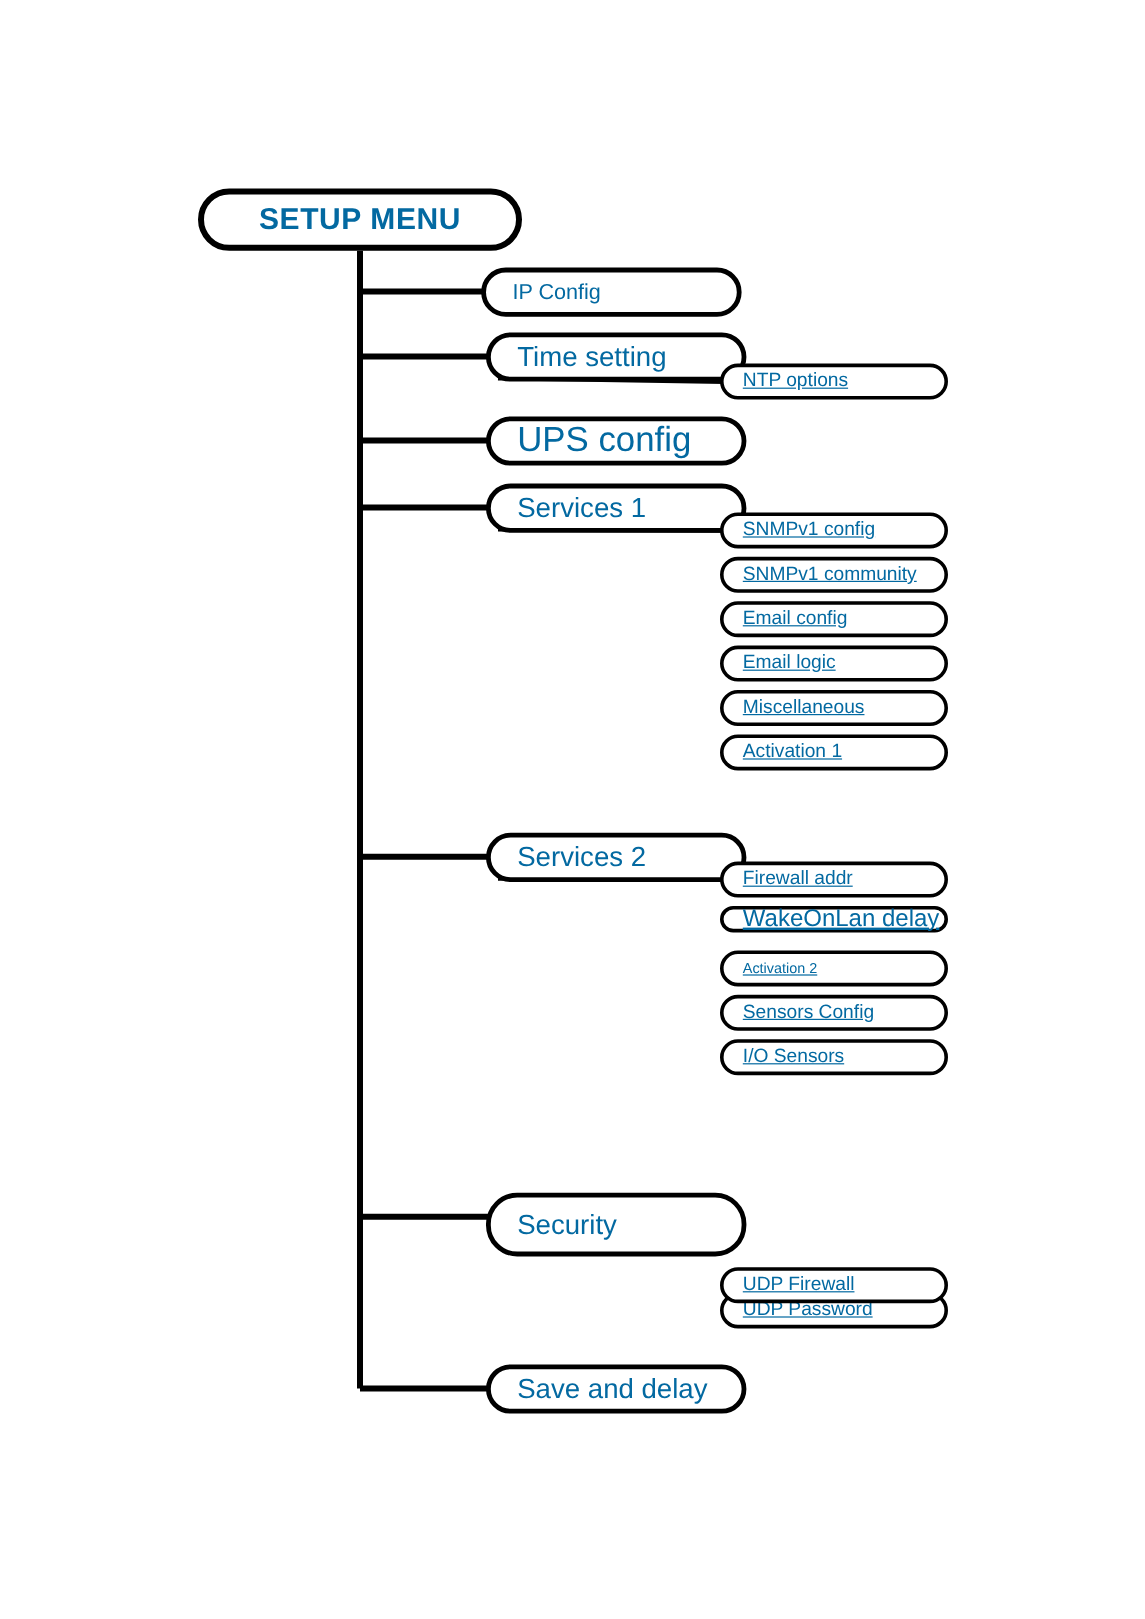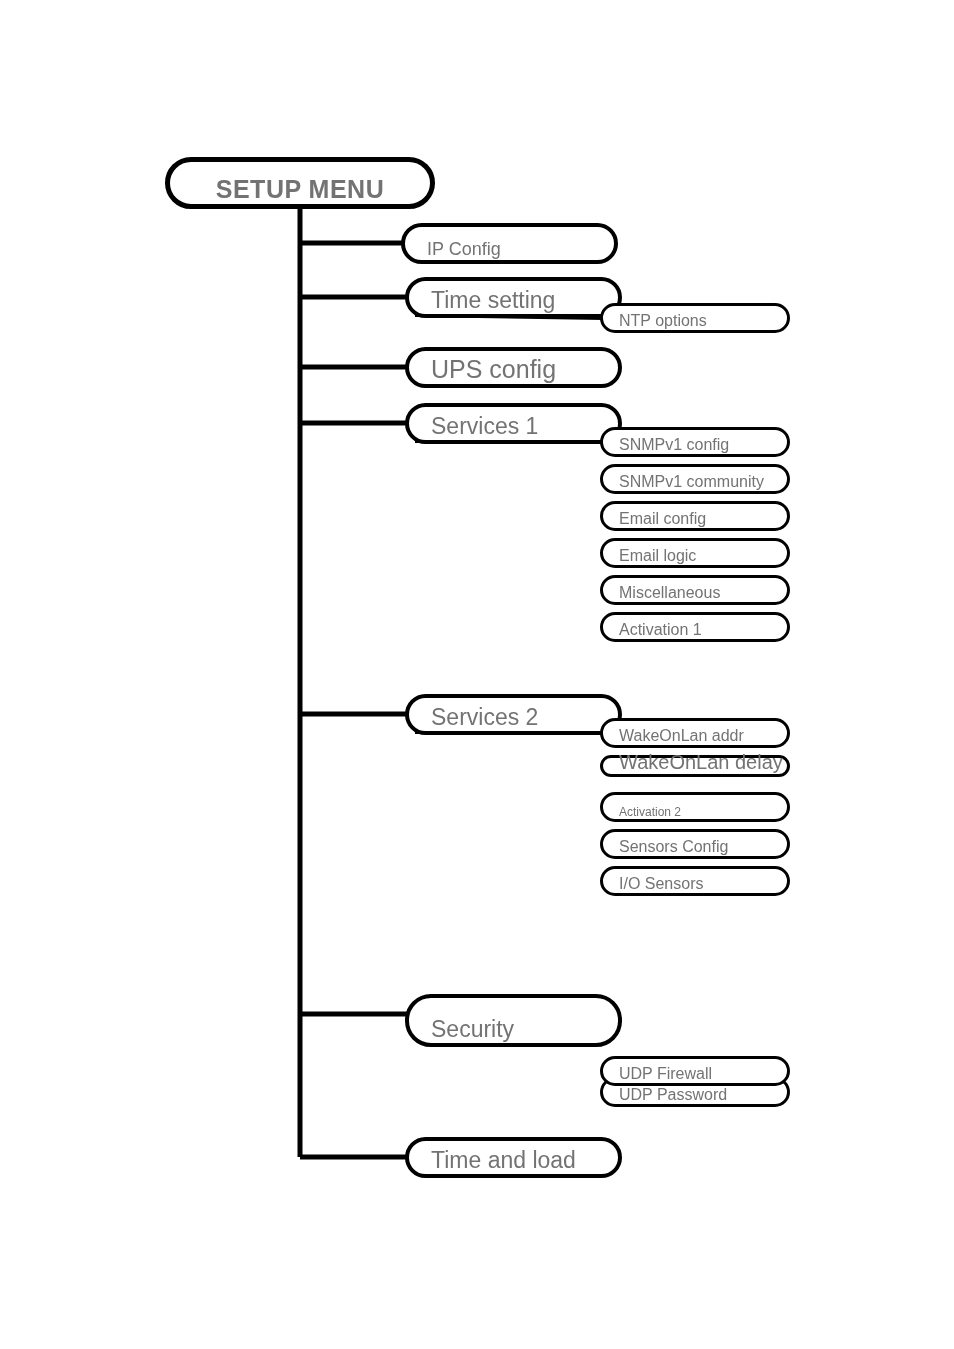--- a/index.html
+++ b/index.html
@@ -26,39 +26,40 @@
     top: 0;
     width: 954px;
     height: 1349px;
   }
   .node {
     position: absolute;
     box-sizing: border-box;
     background: #ffffff;
     border: 4px solid #000000;
     display: flex;
-    align-items: flex-end;
-    color: #737373;
+    align-items: center;
+    color: #0369a1;
     white-space: nowrap;
   }
   .node-root {
     border-width: 5px;
     border-radius: 30px;
     justify-content: center;
     font-weight: bold;
     letter-spacing: 0.5px;
   }
   .node-main {
     border-radius: 26px;
     padding-left: 22px;
   }
   .node-sub {
     border-width: 3px;
     border-radius: 16px;
     padding-left: 16px;
+    text-decoration: underline;
   }
 </style>
 </head>
 <body>
 
 <div id="diagram-root">
 
   <svg id="diagram-svg" viewBox="0 0 954 1349" xmlns="http://www.w3.org/2000/svg">
     <g id="connector-group" stroke="#000000" stroke-width="5" stroke-linecap="butt" fill="none">
         <line x1="300" y1="209" x2="300" y2="1157" stroke-width="5"></line>
@@ -86,21 +87,21 @@
       </div>
       <div class="node node-main" style="left: 401px; top: 223px; width: 217px; height: 41px; font-size: 18px;">
         <span>IP Config</span>
       </div>
       <div class="node node-main" style="left: 405px; top: 277px; width: 217px; height: 41px; font-size: 23px;">
         <span>Time setting</span>
       </div>
       <div class="node node-sub" style="left: 600px; top: 303px; width: 190px; height: 30px; font-size: 16px;">
         <span>NTP options</span>
       </div>
-      <div class="node node-main" style="left: 405px; top: 347px; width: 217px; height: 41px; font-size: 25px;">
+      <div class="node node-main" style="left: 405px; top: 347px; width: 217px; height: 41px; font-size: 29px;">
         <span>UPS config</span>
       </div>
       <div class="node node-main" style="left: 405px; top: 403px; width: 217px; height: 41px; font-size: 23px;">
         <span>Services 1</span>
       </div>
       <div class="node node-sub" style="left: 600px; top: 427px; width: 190px; height: 30px; font-size: 16px;">
         <span>SNMPv1 config</span>
       </div>
       <div class="node node-sub" style="left: 600px; top: 464px; width: 190px; height: 30px; font-size: 16px;">
         <span>SNMPv1 community</span>
@@ -114,21 +115,21 @@
       <div class="node node-sub" style="left: 600px; top: 575px; width: 190px; height: 30px; font-size: 16px;">
         <span>Miscellaneous</span>
       </div>
       <div class="node node-sub" style="left: 600px; top: 612px; width: 190px; height: 30px; font-size: 16px;">
         <span>Activation 1</span>
       </div>
       <div class="node node-main" style="left: 405px; top: 694px; width: 217px; height: 41px; font-size: 23px;">
         <span>Services 2</span>
       </div>
       <div class="node node-sub" style="left: 600px; top: 718px; width: 190px; height: 30px; font-size: 16px;">
-        <span>WakeOnLan addr</span>
+        <span>Firewall addr</span>
       </div>
       <div class="node node-sub" style="left: 600px; top: 755px; width: 190px; height: 22px; font-size: 20px;">
         <span>WakeOnLan delay</span>
       </div>
       <div class="node node-sub" style="left: 600px; top: 792px; width: 190px; height: 30px; font-size: 12px;">
         <span>Activation 2</span>
       </div>
       <div class="node node-sub" style="left: 600px; top: 829px; width: 190px; height: 30px; font-size: 16px;">
         <span>Sensors Config</span>
       </div>
@@ -138,17 +139,17 @@
       <div class="node node-main" style="left: 405px; top: 994px; width: 217px; height: 53px; font-size: 23px;">
         <span>Security</span>
       </div>
       <div class="node node-sub" style="left: 600px; top: 1077px; width: 190px; height: 30px; font-size: 16px;">
         <span>UDP Password</span>
       </div>
       <div class="node node-sub" style="left: 600px; top: 1056px; width: 190px; height: 30px; font-size: 16px;">
         <span>UDP Firewall</span>
       </div>
       <div class="node node-main" style="left: 405px; top: 1137px; width: 217px; height: 41px; font-size: 23px;">
-        <span>Time and load</span>
+        <span>Save and delay</span>
       </div>
     </div>
 
 </div>
 
 </body></html>

